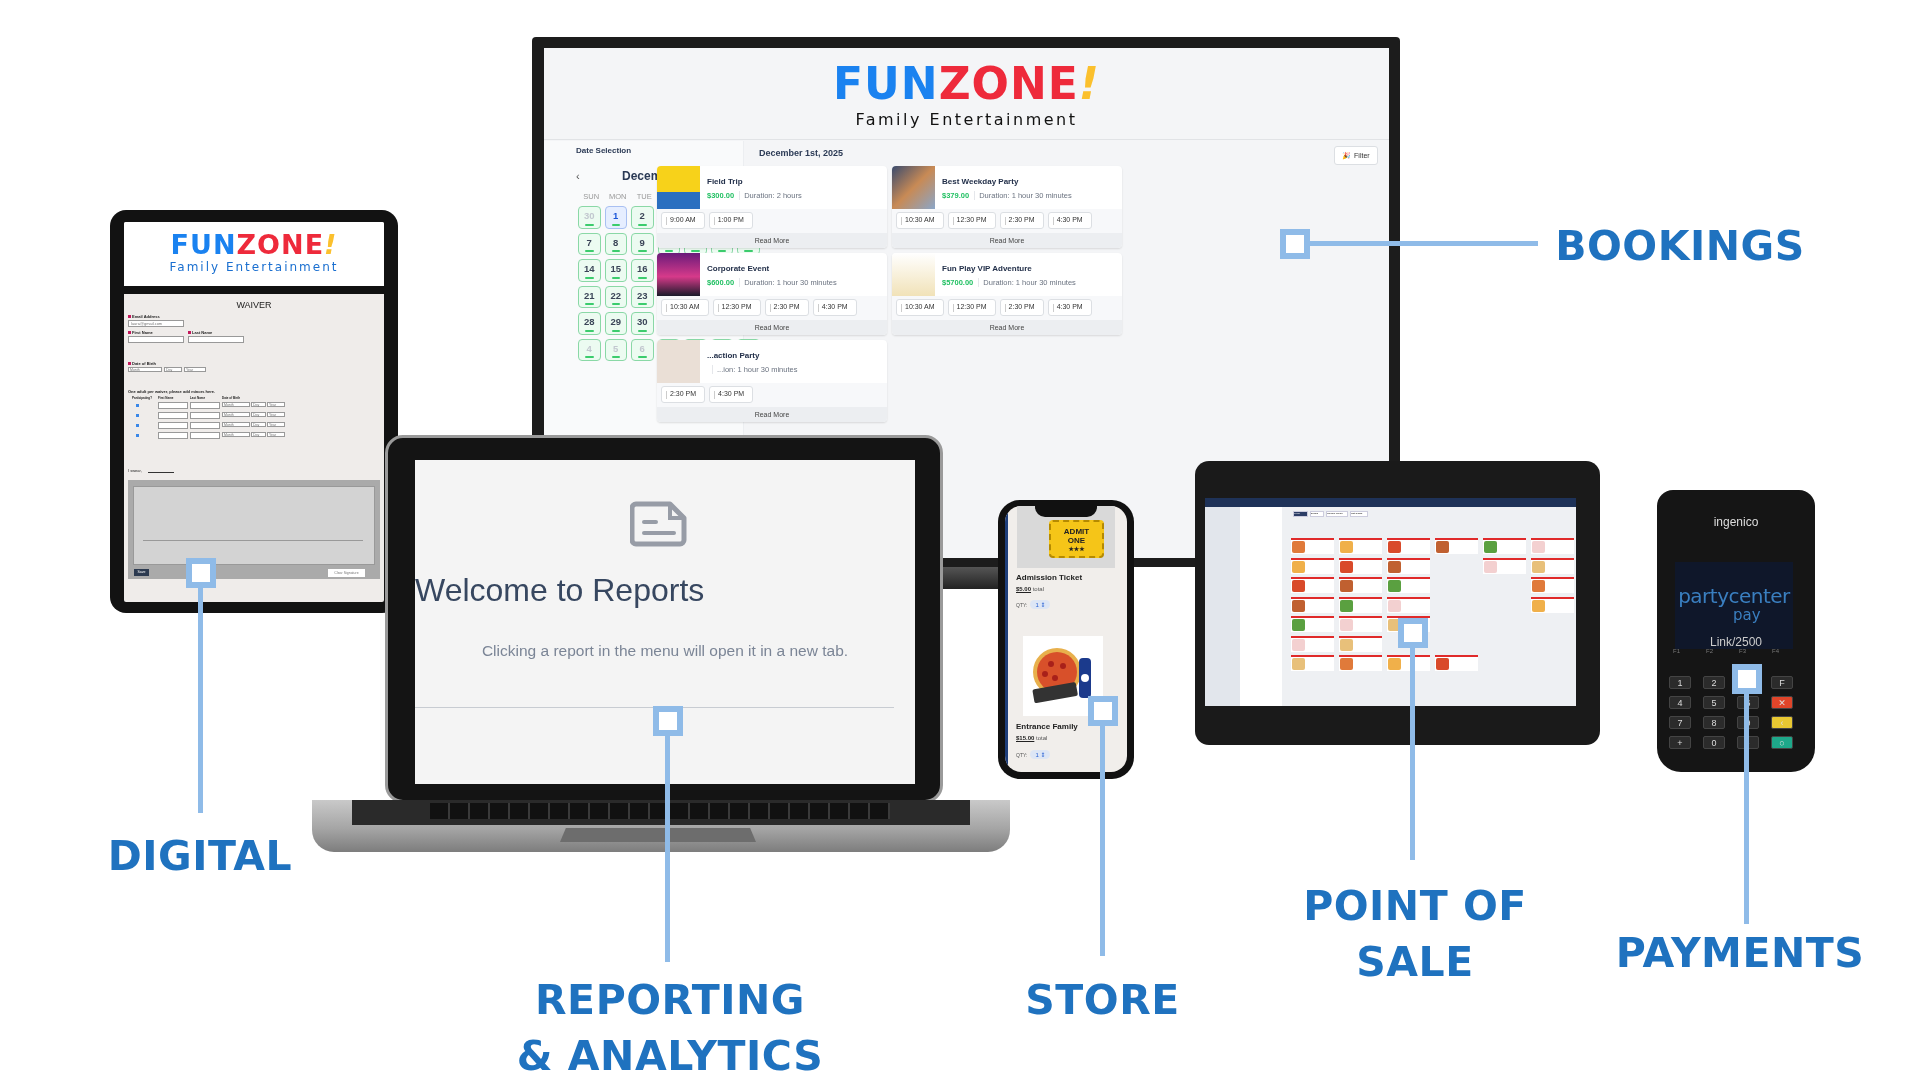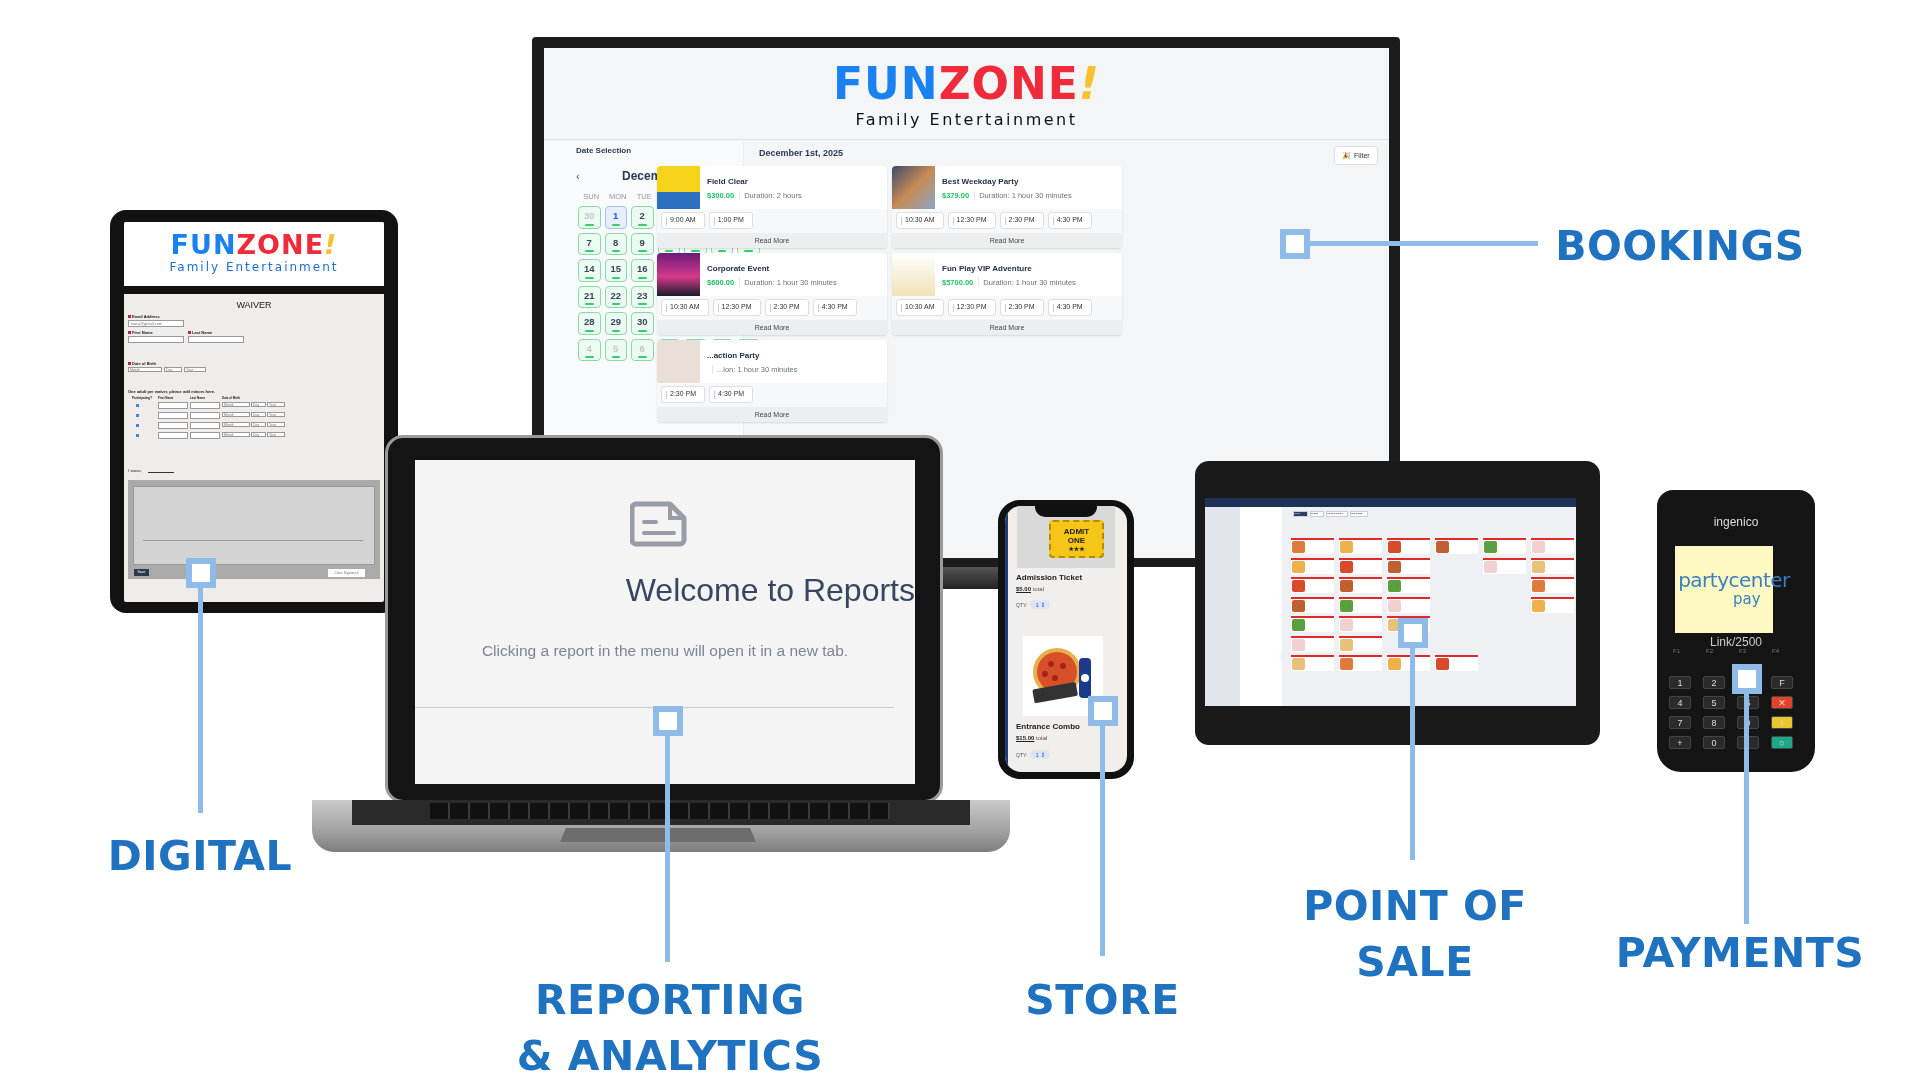--- a/index.html
+++ b/index.html
@@ -58,21 +58,21 @@
 .wf-txt{position:absolute;font-size:4px;color:#222;font-weight:bold}
 #sig-area{left:4px;top:258px;width:252px;height:99px;background:#aaa}
 #sig-pad{left:9px;top:264px;width:242px;height:79px;background:#d3d3d3;border:1px solid #999}
 #sig-line{left:19px;top:318px;width:220px;height:1px;background:#999}
 #save-btn{left:10px;top:347px;width:15px;height:7px;background:#2c3a50;color:#fff;font-size:3.5px;text-align:center;line-height:7px}
 #clear-btn{left:204px;top:347px;width:37px;height:8px;background:#fff;color:#777;font-size:3.5px;text-align:center;line-height:8px}
 
 #laptop-lid{left:385px;top:435px;width:558px;height:368px;background:#141414;border-radius:18px;border:3px solid #9a9a9a}
 #laptop-screen{left:415px;top:460px;width:500px;height:324px;background:#f4f4f4}
 #rep-icon{left:215px;top:40px;width:60px;height:48px}
-#rep-title{left:0;top:112px;width:500px;text-align:right;font-size:32px;color:#374760}
+#rep-title{left:0;top:112px;width:500px;text-align:left;font-size:32px;color:#374760}
 #rep-sub{left:0;top:178px;width:500px;text-align:center;font-size:15.5px;color:#7b8596;line-height:25px}
 #rep-rule{left:0;top:247px;width:479px;height:1px;background:#c8ccd2}
 #laptop-base{left:312px;top:800px;width:698px;height:52px;background:linear-gradient(#c9c9c9,#a5a5a5 55%,#7d7d7d);border-radius:0 0 22px 22px}
 #laptop-deck{left:352px;top:800px;width:618px;height:25px;background:#2a2a2a}
 #keys{left:430px;top:803px;width:460px;height:16px;background:repeating-linear-gradient(90deg,#111 0 18px,#3a3a3a 18px 20px)}
 #trackpad{left:560px;top:828px;width:196px;height:14px;background:#6d6d6d;clip-path:polygon(3% 0,97% 0,100% 100%,0 100%)}
 
 #phone{left:998px;top:500px;width:136px;height:279px;background:#111;border-radius:22px}
 #phone-screen{left:1005px;top:506px;width:122px;height:266px;background:#f1eeeb;border-radius:16px;overflow:hidden}
 #notch{left:1035px;top:503px;width:62px;height:14px;background:#111;border-radius:0 0 10px 10px}
@@ -89,21 +89,21 @@
 #pos-screen{left:1205px;top:498px;width:371px;height:208px;background:#eef0f3;overflow:hidden}
 #pos-top{left:0;top:0;width:371px;height:9px;background:#1e3258}
 #pos-side{left:0;top:9px;width:35px;height:199px;background:#e2e6ec}
 #pos-mid{left:35px;top:9px;width:42px;height:199px;background:#fff}
 .pos-item{position:absolute;width:43px;height:16px;background:#fff;border-top:2px solid #e02a2a}
 .pos-item .img{position:absolute;left:1px;top:1px;width:13px;height:12px;background:#e07a3a;border-radius:2px}
 .pos-tab{position:absolute;top:13px;height:6px;border:1px solid #ccd;background:#fff;font-size:2.5px}
 
 #pay{left:1657px;top:490px;width:158px;height:282px;background:#151515;border-radius:16px 16px 24px 24px}
 #pay-brand{left:1657px;top:515px;width:158px;text-align:center;font-size:12px;color:#ddd}
-#pay-screen{left:1675px;top:546px;width:98px;height:87px;background:#fef9c3}
+#pay-screen{left:1675px;top:562px;width:118px;height:87px;background:#0f172a}
 #pay-logo{left:0;top:22px;width:118px;text-align:center;font-size:20px;color:#3a7fc0;font-family:"DejaVu Sans",sans-serif;letter-spacing:-0.5px}
 #pay-logo2{left:58px;top:44px;font-size:15px;color:#3a7fc0;font-family:"DejaVu Sans",sans-serif}
 #pay-model{left:1657px;top:635px;width:158px;text-align:center;font-size:12px;color:#ccc}
 .fkey{position:absolute;font-size:6px;color:#777}
 .pkey{position:absolute;width:22px;height:13px;background:#2b2b2b;border-radius:2px;color:#ddd;font-size:9px;text-align:center;line-height:13px;border:1px solid #444}
 </style>
 </head>
 <body>
 
 <div class="abs" id="monitor"></div>
@@ -178,21 +178,21 @@
 
   <div class="abs" id="list-head">December 1st, 2025</div>
   <div class="abs" id="filter-btn">
     <span>🎉</span>
     <span>Filter</span>
   </div>
 
   <div id="cards">
       <div class="card" style="left: 113px; top: 118px;">
         <div class="thumb" style="background:linear-gradient(#f7d21a 60%,#2a6fc0 60%)"></div>
-        <div class="name">Field Clear</div>
+        <div class="name">Field Trip</div>
         <div class="meta"><span class="price">$300.00</span><span>Duration: 2 hours</span></div>
         <div class="times">
           <div class="slot">9:00 AM</div>
           <div class="slot">1:00 PM</div>
         </div>
         <div class="more">Read More</div>
       </div>
       <div class="card" style="left: 348px; top: 118px;">
         <div class="thumb" style="background:linear-gradient(135deg,#3a4b6e,#c88a55,#8aa6c9)"></div>
         <div class="name">Best Weekday Party</div>
@@ -342,21 +342,21 @@
         <circle cx="34" cy="36" r="20" fill="#d8502a"></circle>
       <circle cx="28" cy="28" r="3" fill="#a8201a"></circle>
         <circle cx="40" cy="30" r="3" fill="#a8201a"></circle>
         <circle cx="32" cy="42" r="3" fill="#a8201a"></circle>
         <circle cx="22" cy="38" r="3" fill="#a8201a"></circle>
       <rect x="10" y="50" width="44" height="14" rx="2" fill="#333" transform="rotate(-10 30 56)"></rect>
       <rect x="56" y="22" width="12" height="40" rx="4" fill="#1b3a8c"></rect>
         <circle cx="62" cy="42" r="4" fill="#fff"></circle>
     </svg>
   </div>
-  <div class="ph-name" style="top:216px">Entrance Combo</div>
+  <div class="ph-name" style="top:216px">Entrance Family</div>
   <div class="ph-price" style="top:229px"><b>$15.00</b> <span>total</span></div>
   <div class="ph-qty" style="top:244px">
       <span>QTY:</span>
       <span class="pill"><span>1</span> ⇕</span>
     </div>
   <div class="abs" style="left:0;top:0;width:3px;height:266px;background:#1e3e7a"></div>
 </div>
 <div class="abs" id="notch"></div>
 
 <div class="abs" id="pos"></div>

